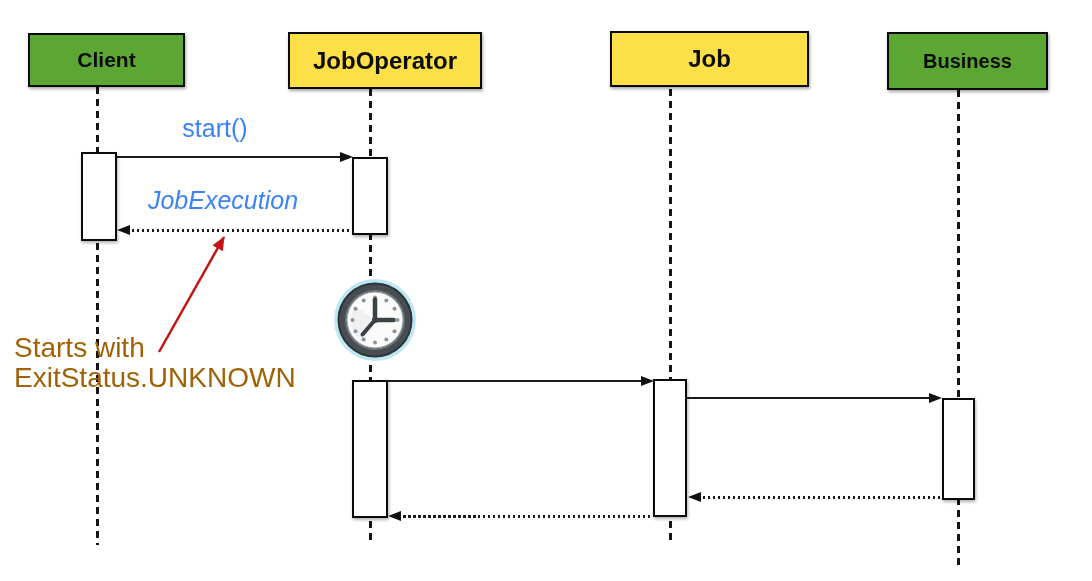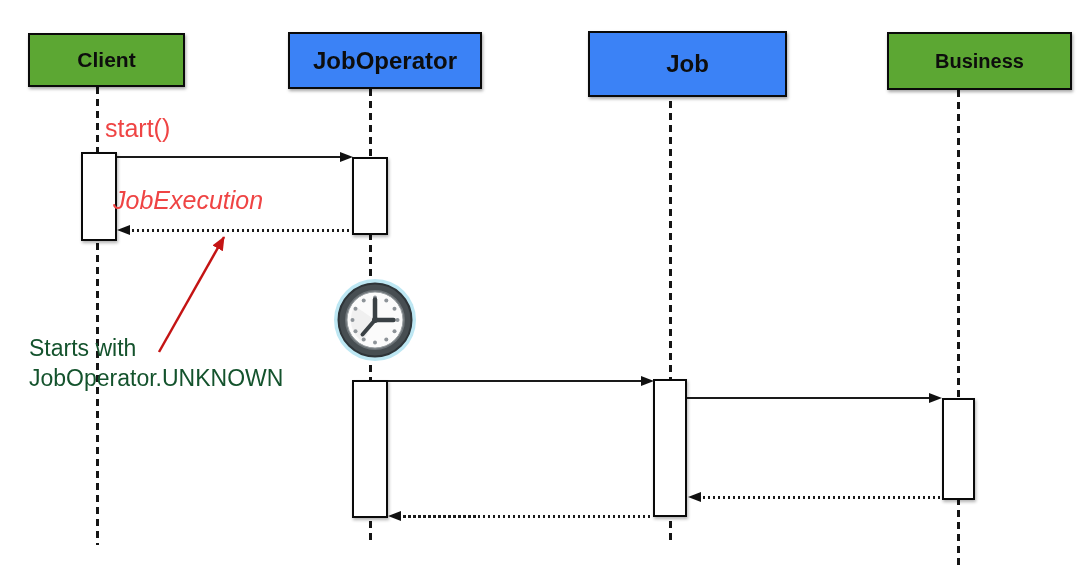--- a/index.html
+++ b/index.html
@@ -16,25 +16,25 @@
   .ll-joboperator{left:369px;top:89px;height:456px;}
   .ll-job{left:669px;top:89px;height:456px;}
   .ll-business{left:957px;top:90px;height:475px;}
   
   .actor{
     position:absolute;z-index:3;border:2.5px solid #0a0a0a;box-sizing:border-box;
     display:flex;align-items:center;justify-content:center;
     font-weight:bold;color:#0d0d0d;box-shadow:1px 2px 3px rgba(0,0,0,0.35);
   }
   .actor.green{background:#5ca733;}
-  .actor.blue{background:#3b82f6;}
+  .actor.blue{background:#fde047;}
   .actor-client{left:28px;top:33px;width:157px;height:54px;font-size:21px;}
   .actor-joboperator{left:288px;top:32px;width:194px;height:57px;font-size:24px;}
-  .actor-job{left:588px;top:31px;width:199px;height:66px;font-size:24px;}
-  .actor-business{left:887px;top:32px;width:185px;height:58px;font-size:20px;}
+  .actor-job{left:610px;top:31px;width:199px;height:56px;font-size:24px;}
+  .actor-business{left:887px;top:32px;width:161px;height:58px;font-size:20px;}
   
   .activation{
     position:absolute;z-index:3;background:#ffffff;border:2.5px solid #0a0a0a;
     box-sizing:border-box;box-shadow:1px 2px 3px rgba(0,0,0,0.3);
   }
   .act-client{left:81px;top:152px;width:36px;height:89px;}
   .act-joboperator-1{left:352px;top:157px;width:36px;height:78px;}
   .act-joboperator-2{left:352px;top:380px;width:36px;height:138px;}
   .act-job{left:653px;top:379px;width:34px;height:138px;}
   .act-business{left:942px;top:398px;width:33px;height:102px;}
@@ -44,31 +44,31 @@
   .dotted-line{
     height:2.5px;
     background:repeating-linear-gradient(to right,#1a1a1a 0 2.5px,transparent 2.5px 5px);
   }
   .ah{position:absolute;z-index:4;width:0;height:0;
       border-top:5.5px solid transparent;border-bottom:5.5px solid transparent;}
   .ah-right{border-left:13px solid #111;}
   .ah-left{border-right:13px solid #111;}
   
   .msg-label{
-    position:absolute;z-index:4;width:220px;text-align:left;
-    font-size:25px;color:#ef4444;
+    position:absolute;z-index:4;width:220px;text-align:center;
+    font-size:25px;color:#3b82f6;
   }
   .lbl-start{left:105px;top:114px;}
   .lbl-jobexecution{left:113px;top:186px;font-style:italic;}
   .lbl-execute{left:417px;top:342px;}
   .lbl-exitstatus{left:425px;top:468px;}
   
   .annotation-text{
-    position:absolute;left:29px;top:333px;z-index:5;
-    color:#14532d;font-size:23px;line-height:30px;white-space:nowrap;
+    position:absolute;left:14px;top:333px;z-index:5;
+    color:#a16207;font-size:28px;line-height:30px;white-space:nowrap;
   }
   .annotation-text span{display:block;}
   .overlay-svg{position:absolute;left:0;top:0;z-index:5;pointer-events:none;}
   
   .clock{position:absolute;left:333px;top:278px;z-index:2;}
 </style>
 </head>
 <body>
 
 <div class="canvas">
@@ -140,21 +140,21 @@
   <div class="ah ah-right" style="left:929px;top:392.5px;"></div>
 
   <div class="msg-line dotted-line" style="left:698px;top:496px;width:244px;"></div>
   <div class="ah ah-left" style="left:688px;top:492px;"></div>
 
   <div class="msg-line dotted-line" style="left:398px;top:515px;width:255px;"></div>
   <div class="ah ah-left" style="left:388px;top:511px;"></div>
 
   <div class="annotation-text">
     <span>Starts with</span>
-    <span>JobOperator.UNKNOWN</span>
+    <span>ExitStatus.UNKNOWN</span>
   </div>
   <svg class="overlay-svg" width="1092" height="581" viewBox="0 0 1092 581">
     <defs>
       <marker id="redarrow" markerWidth="15" markerHeight="13" refX="13" refY="6" orient="auto" markerUnits="userSpaceOnUse">
         <path d="M0,0 L14,6 L0,12 Z" fill="#c41414"></path>
       </marker>
     </defs>
     <line x1="159" y1="352" x2="224" y2="237" stroke="#c41414" stroke-width="2.5" marker-end="url(#redarrow)"></line>
   </svg>
 

